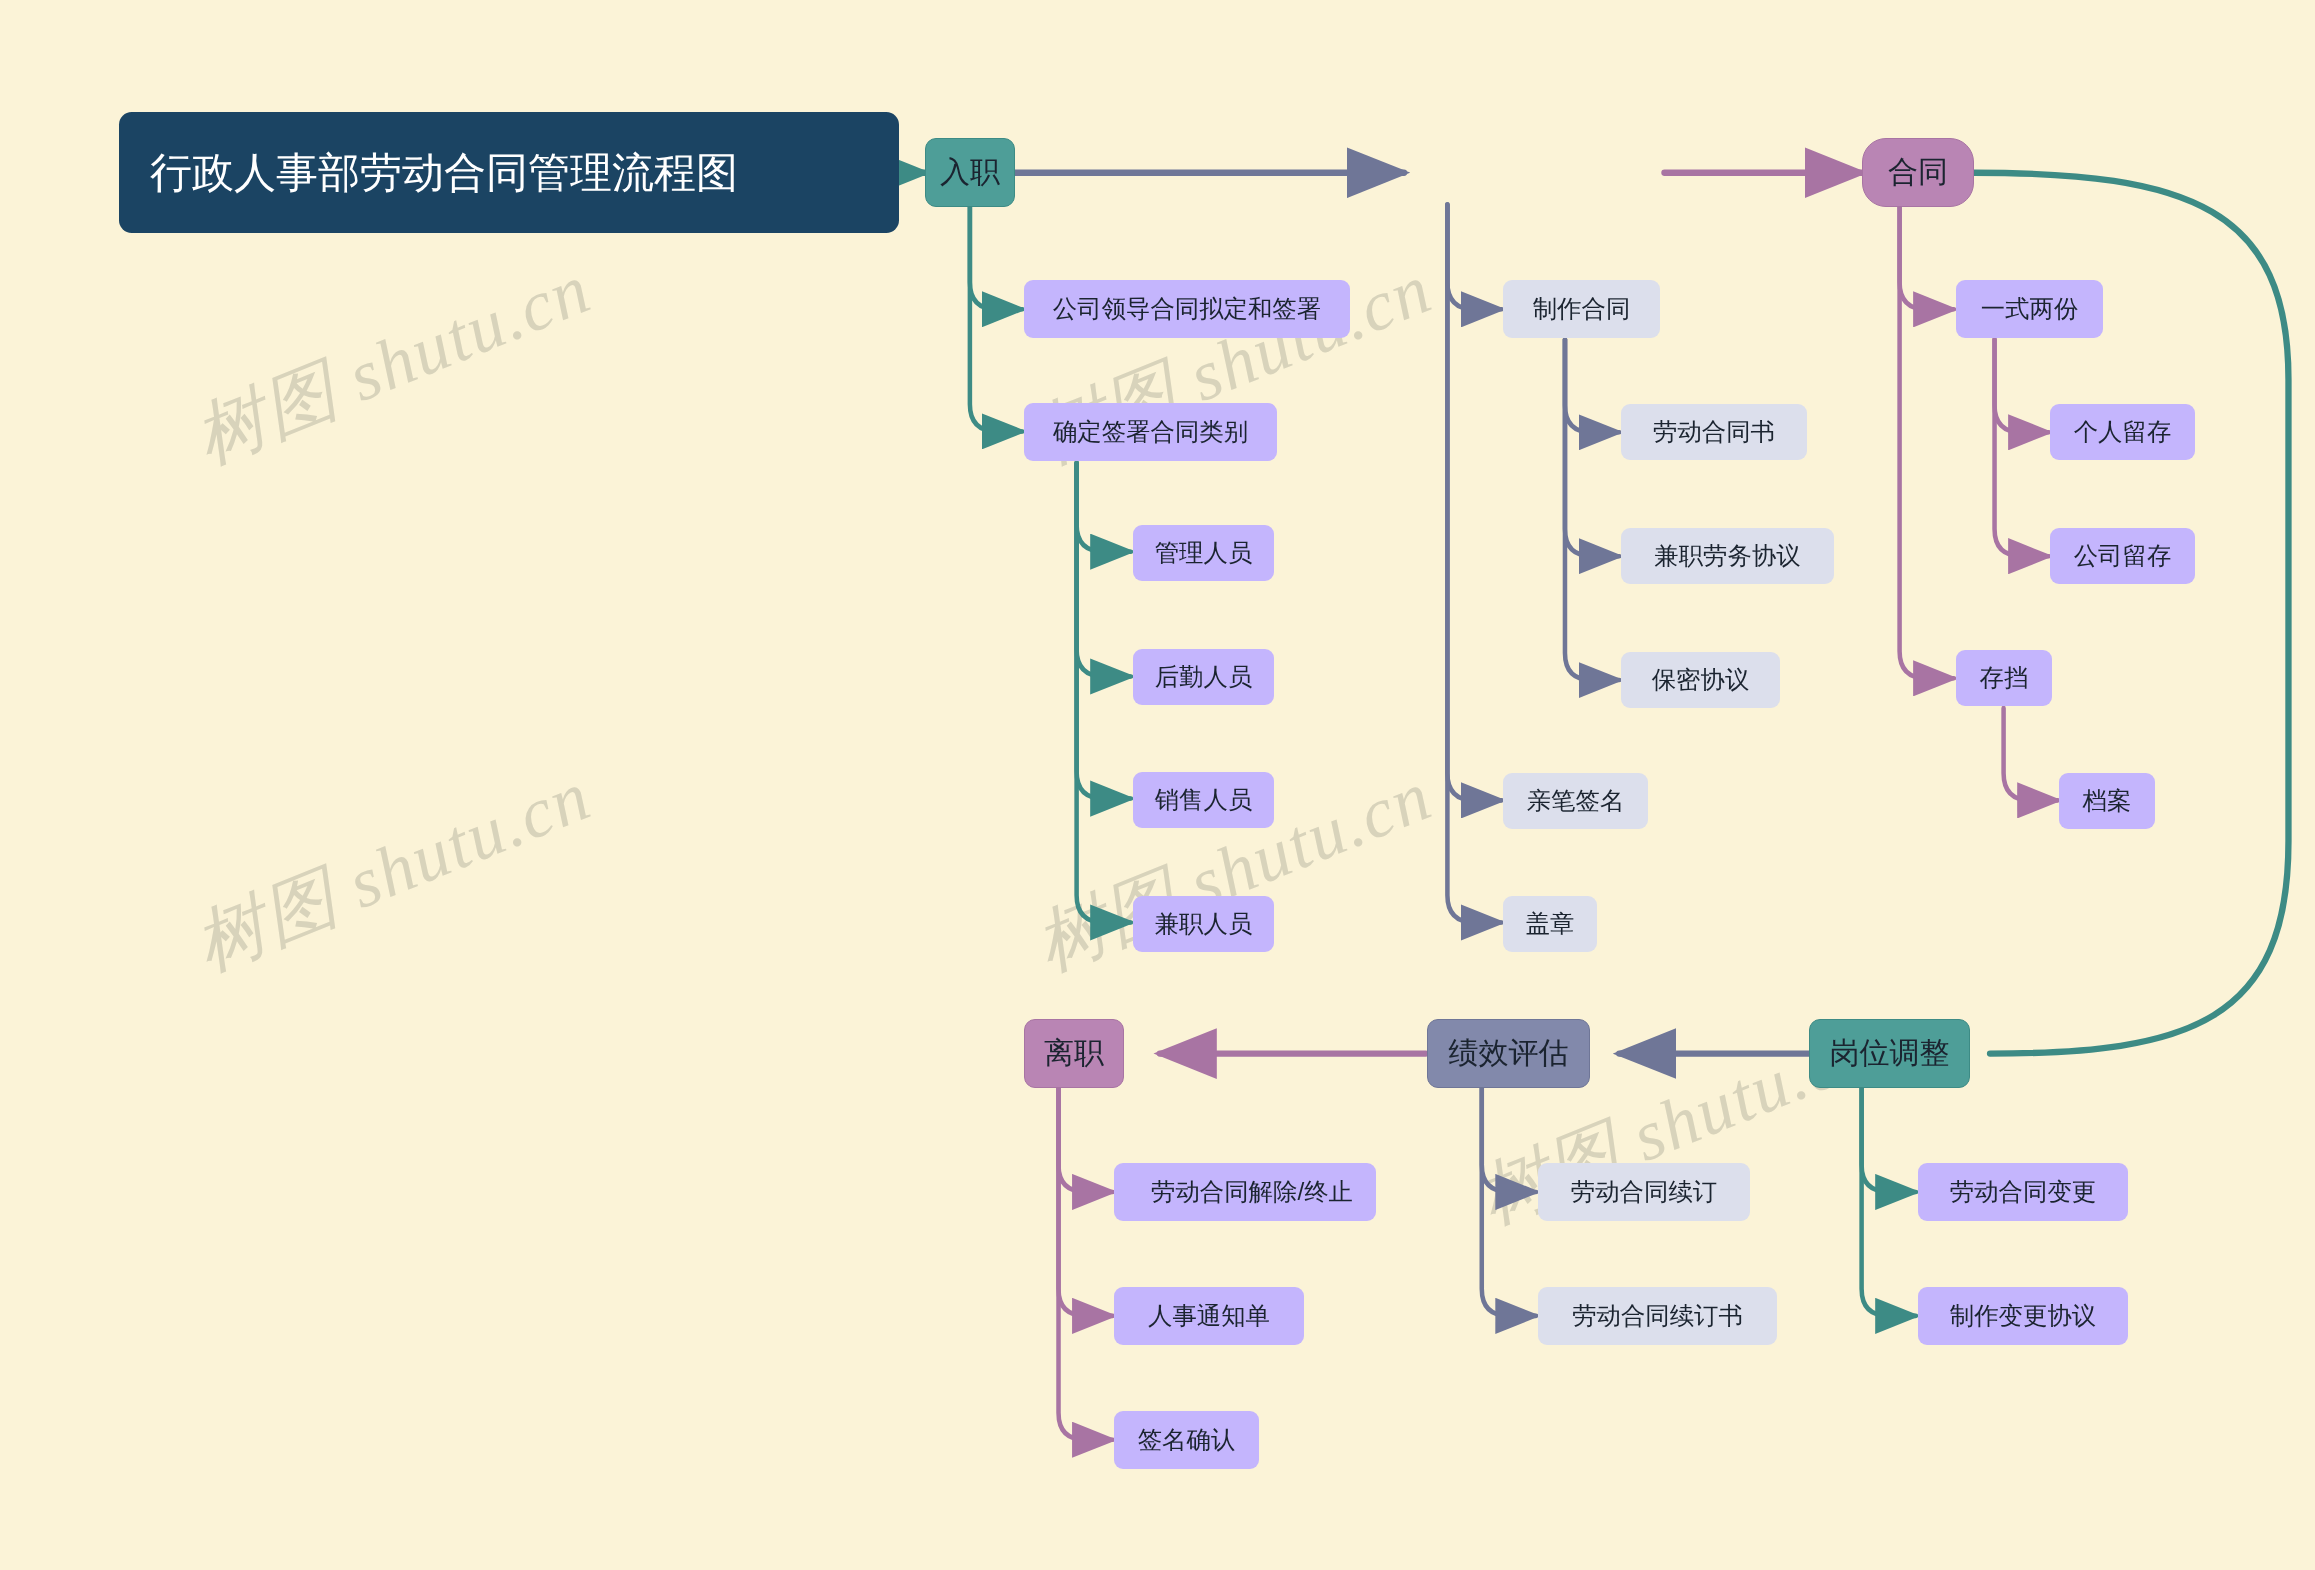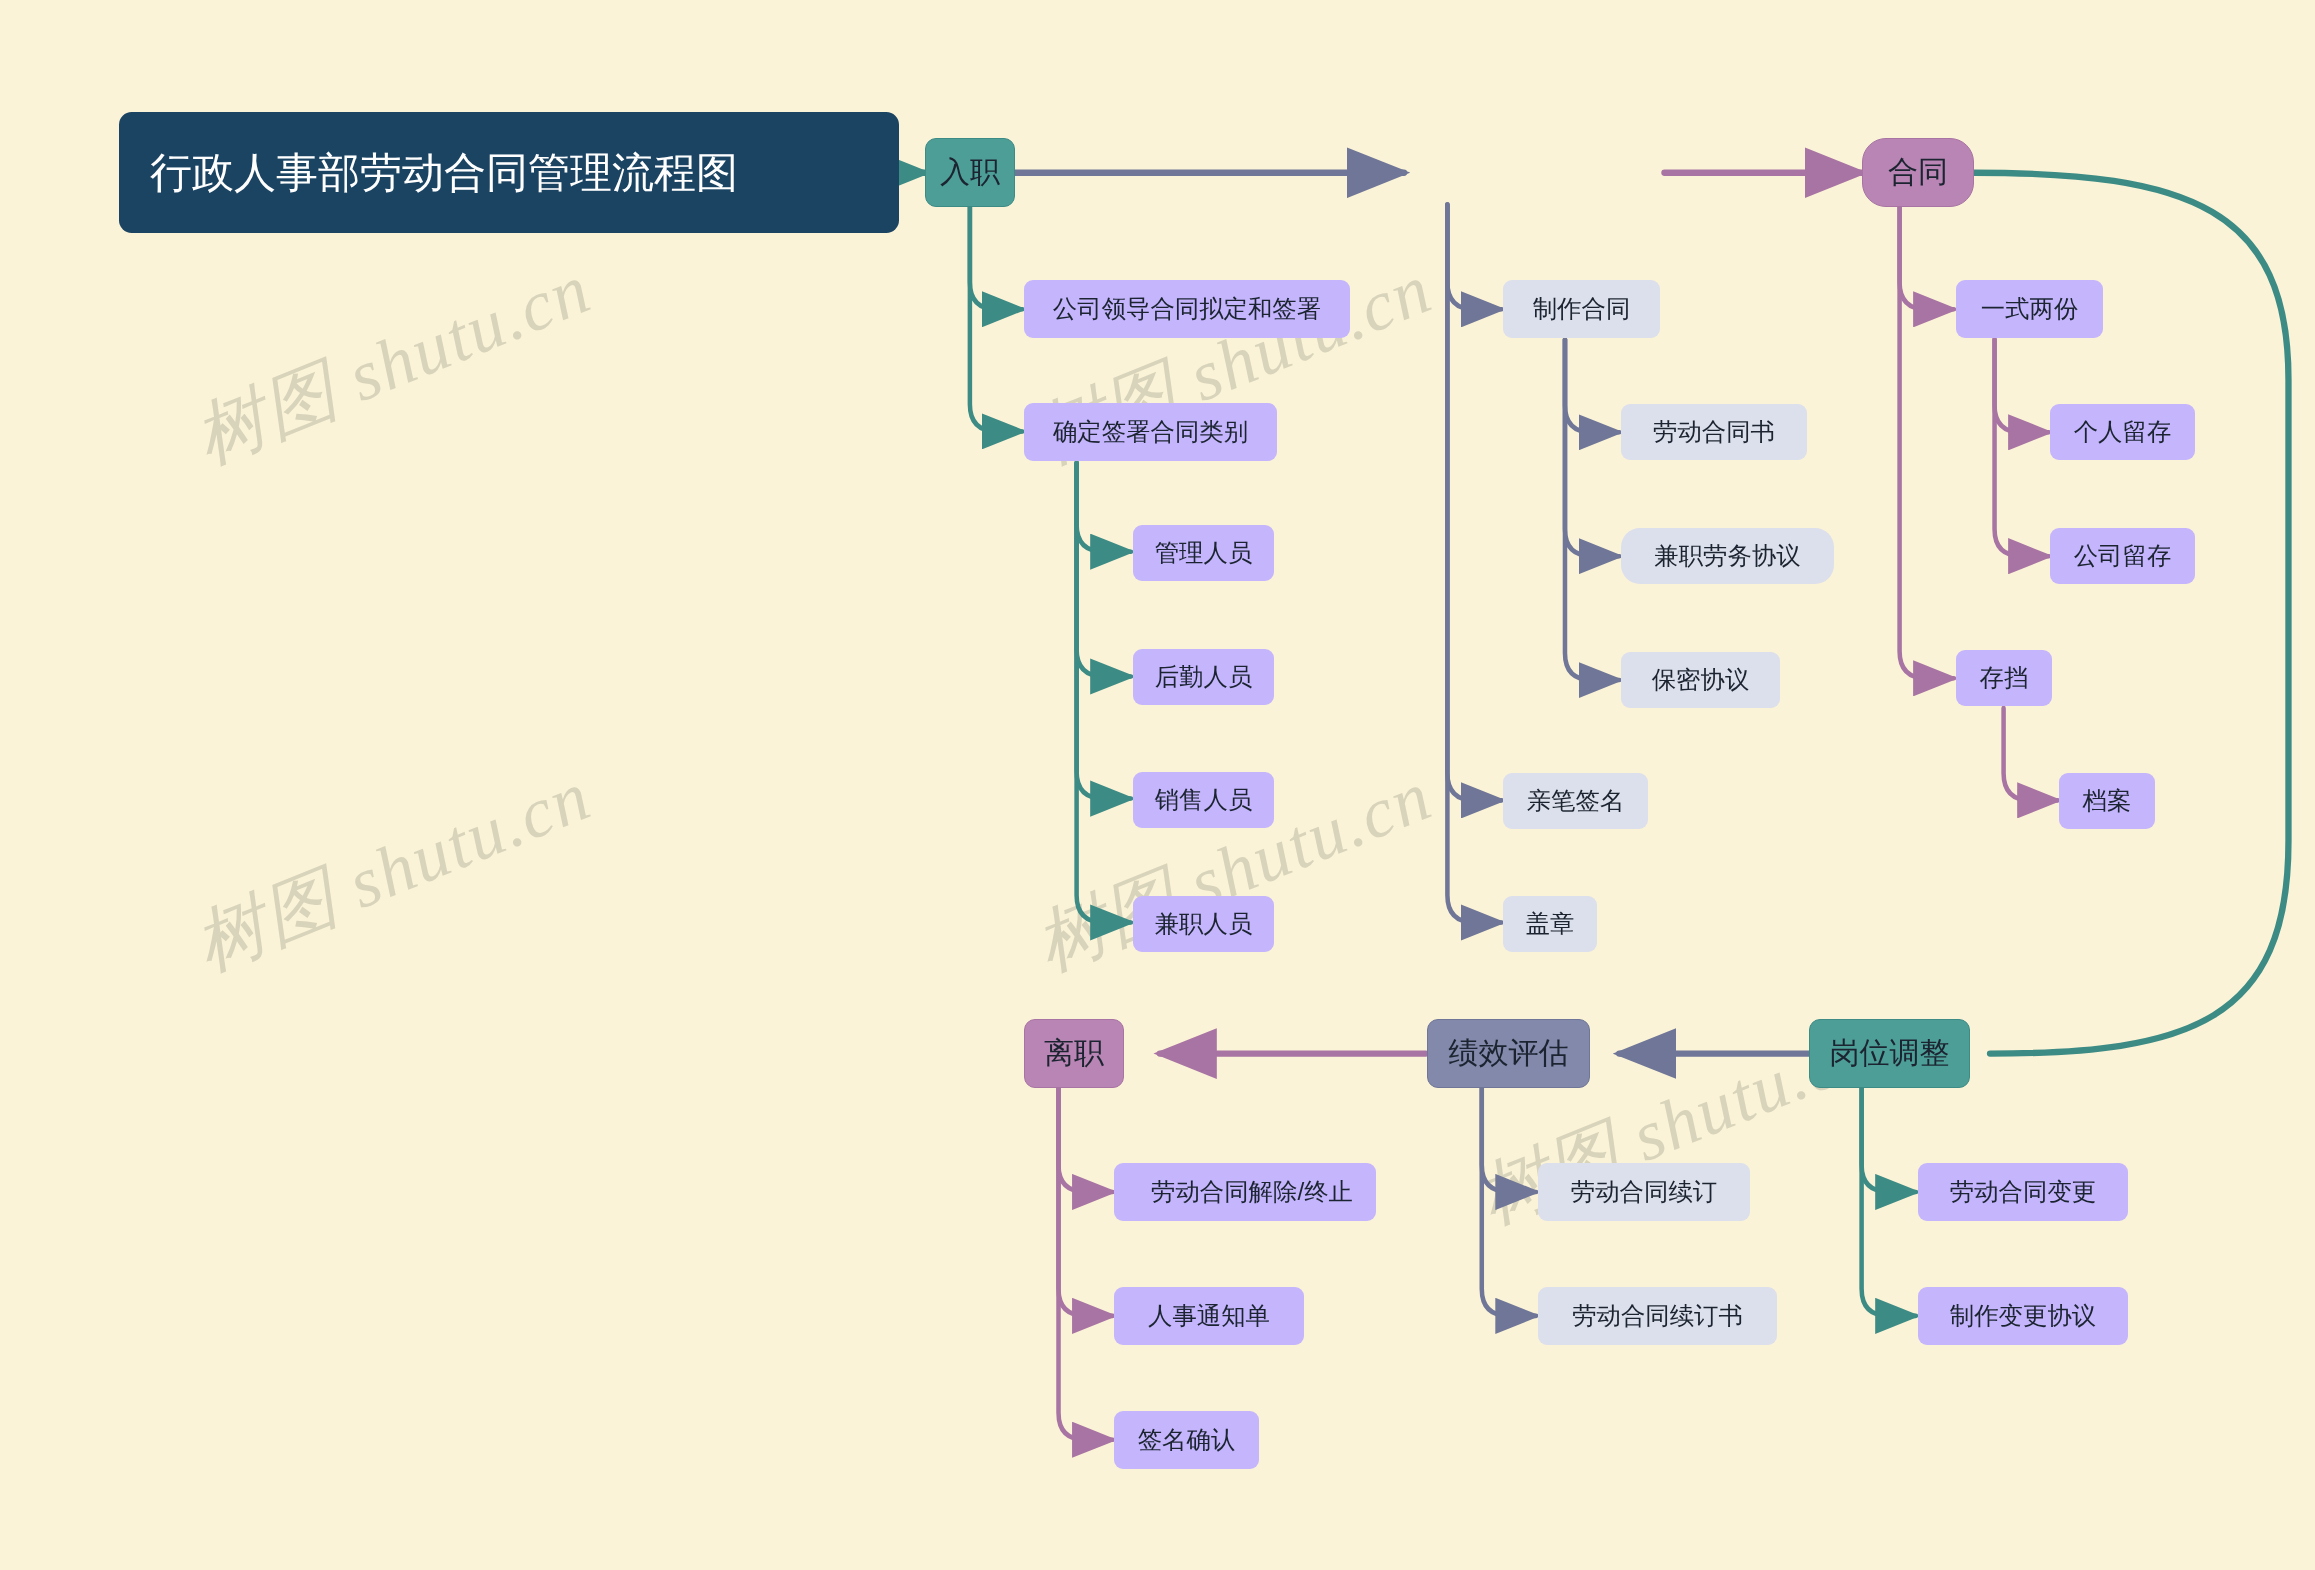--- a/index.html
+++ b/index.html
@@ -149,21 +149,21 @@
 
   <div class="node n-leaf teal" style="left:1133px;top:525px;width:141px;height:56px;">管理人员</div>
   <div class="node n-leaf teal" style="left:1133px;top:649px;width:141px;height:56px;">后勤人员</div>
   <div class="node n-leaf teal" style="left:1133px;top:772px;width:141px;height:56px;">销售人员</div>
   <div class="node n-leaf teal" style="left:1133px;top:896px;width:141px;height:56px;">兼职人员</div>
 
 
   <div class="node n-leaf slate" style="left:1503px;top:280px;width:157px;height:58px;">制作合同</div>
 
   <div class="node n-leaf slate" style="left:1621px;top:404px;width:186px;height:56px;">劳动合同书</div>
-  <div class="node n-leaf slate" style="left:1621px;top:528px;width:213px;height:56px;border-radius:19px;">兼职劳务协议</div>
+  <div class="node n-leaf slate" style="left:1621px;top:528px;width:213px;height:56px;">兼职劳务协议</div>
   <div class="node n-leaf slate" style="left:1621px;top:652px;width:159px;height:56px;">保密协议</div>
 
   <div class="node n-leaf slate" style="left:1503px;top:773px;width:145px;height:56px;">亲笔签名</div>
   <div class="node n-leaf slate" style="left:1503px;top:896px;width:94px;height:56px;">盖章</div>
 
   <div class="node n-main purple" style="left:1862px;top:138px;width:112px;height:69px;border-radius:24px;">合同</div>
 
   <div class="node n-leaf purple" style="left:1956px;top:280px;width:147px;height:58px;">一式两份</div>
 
   <div class="node n-leaf purple" style="left:2050px;top:404px;width:145px;height:56px;">个人留存</div>

